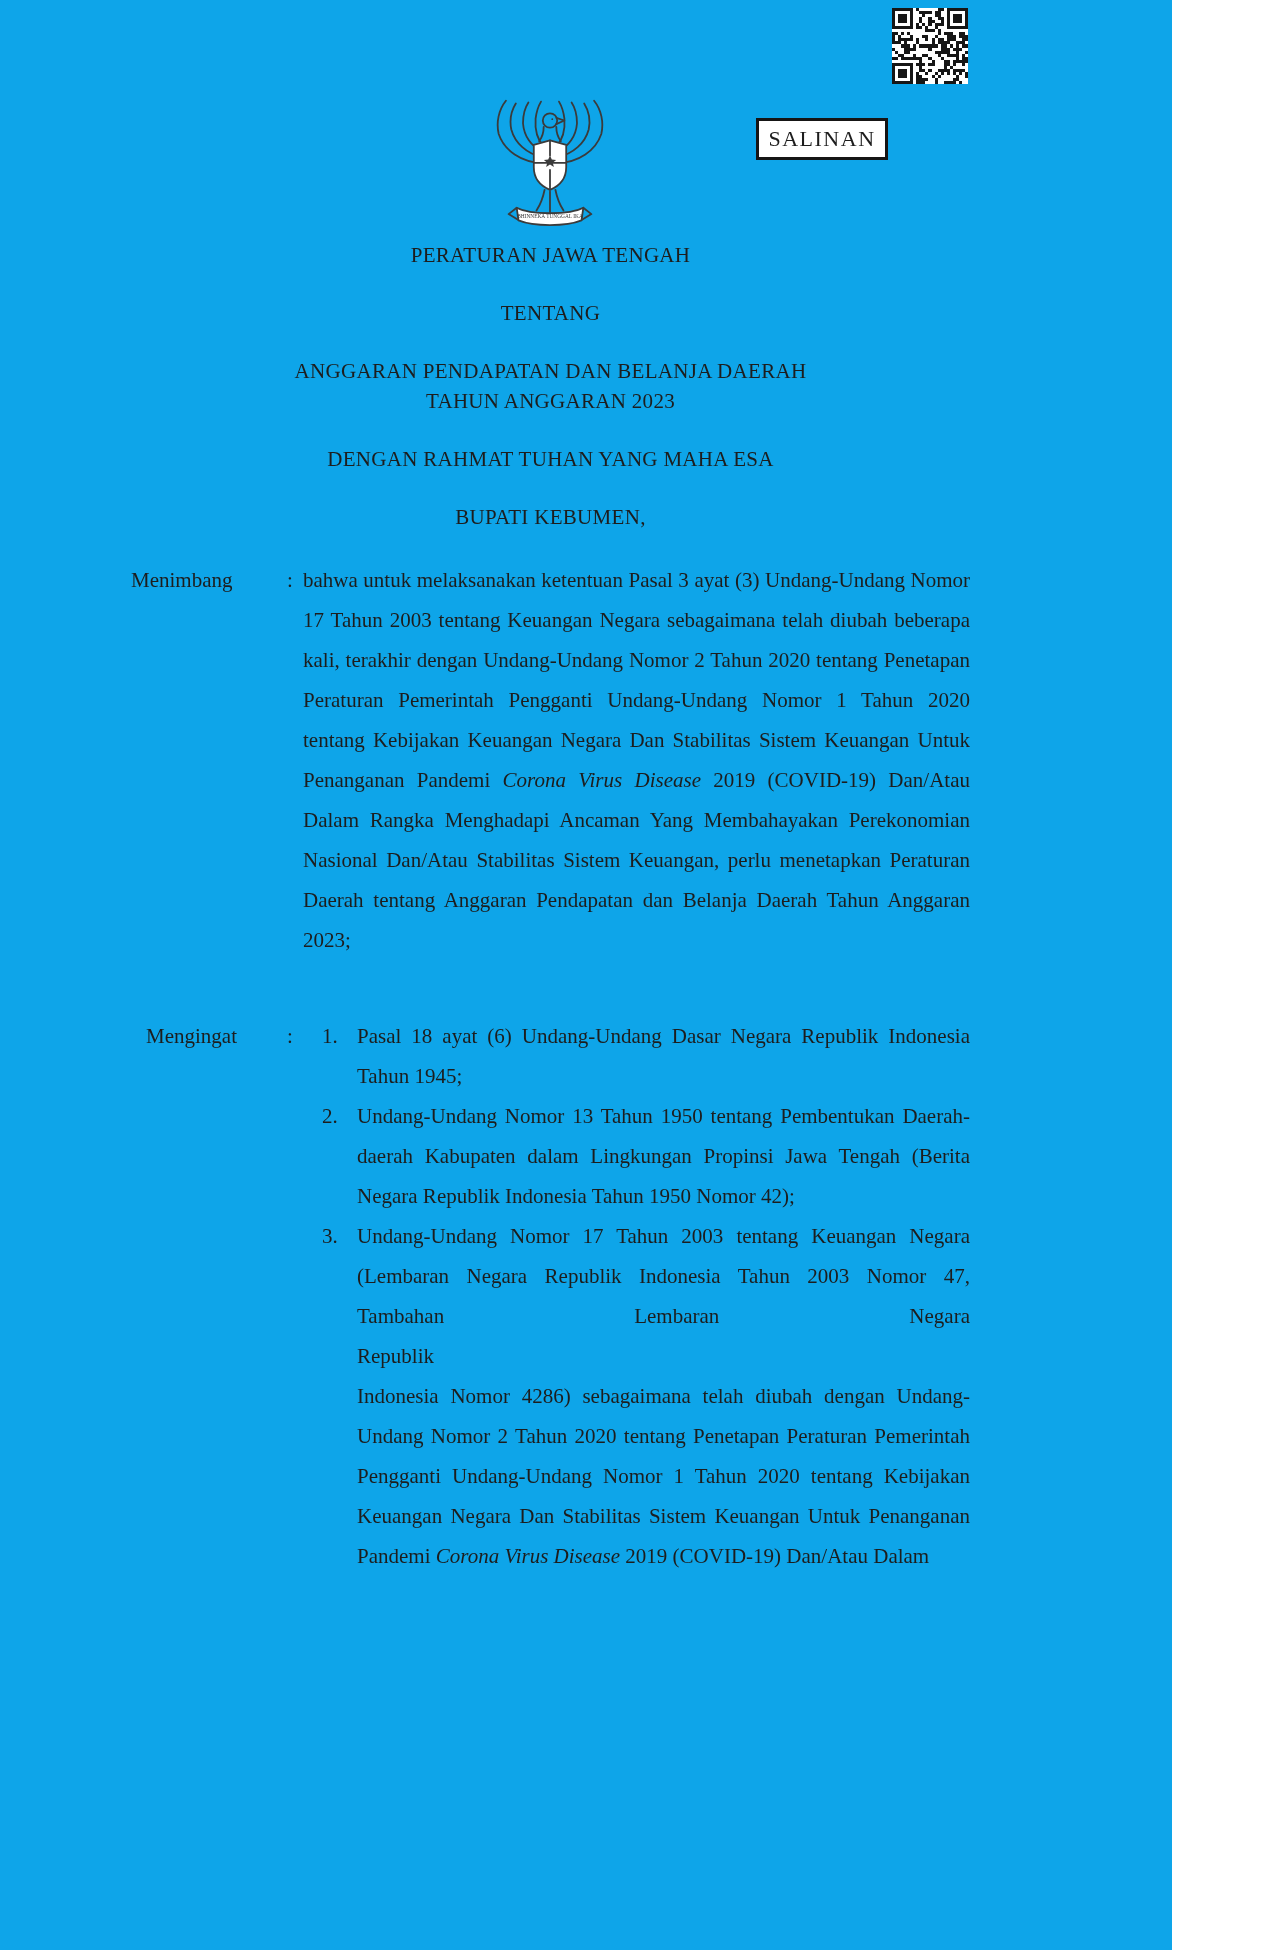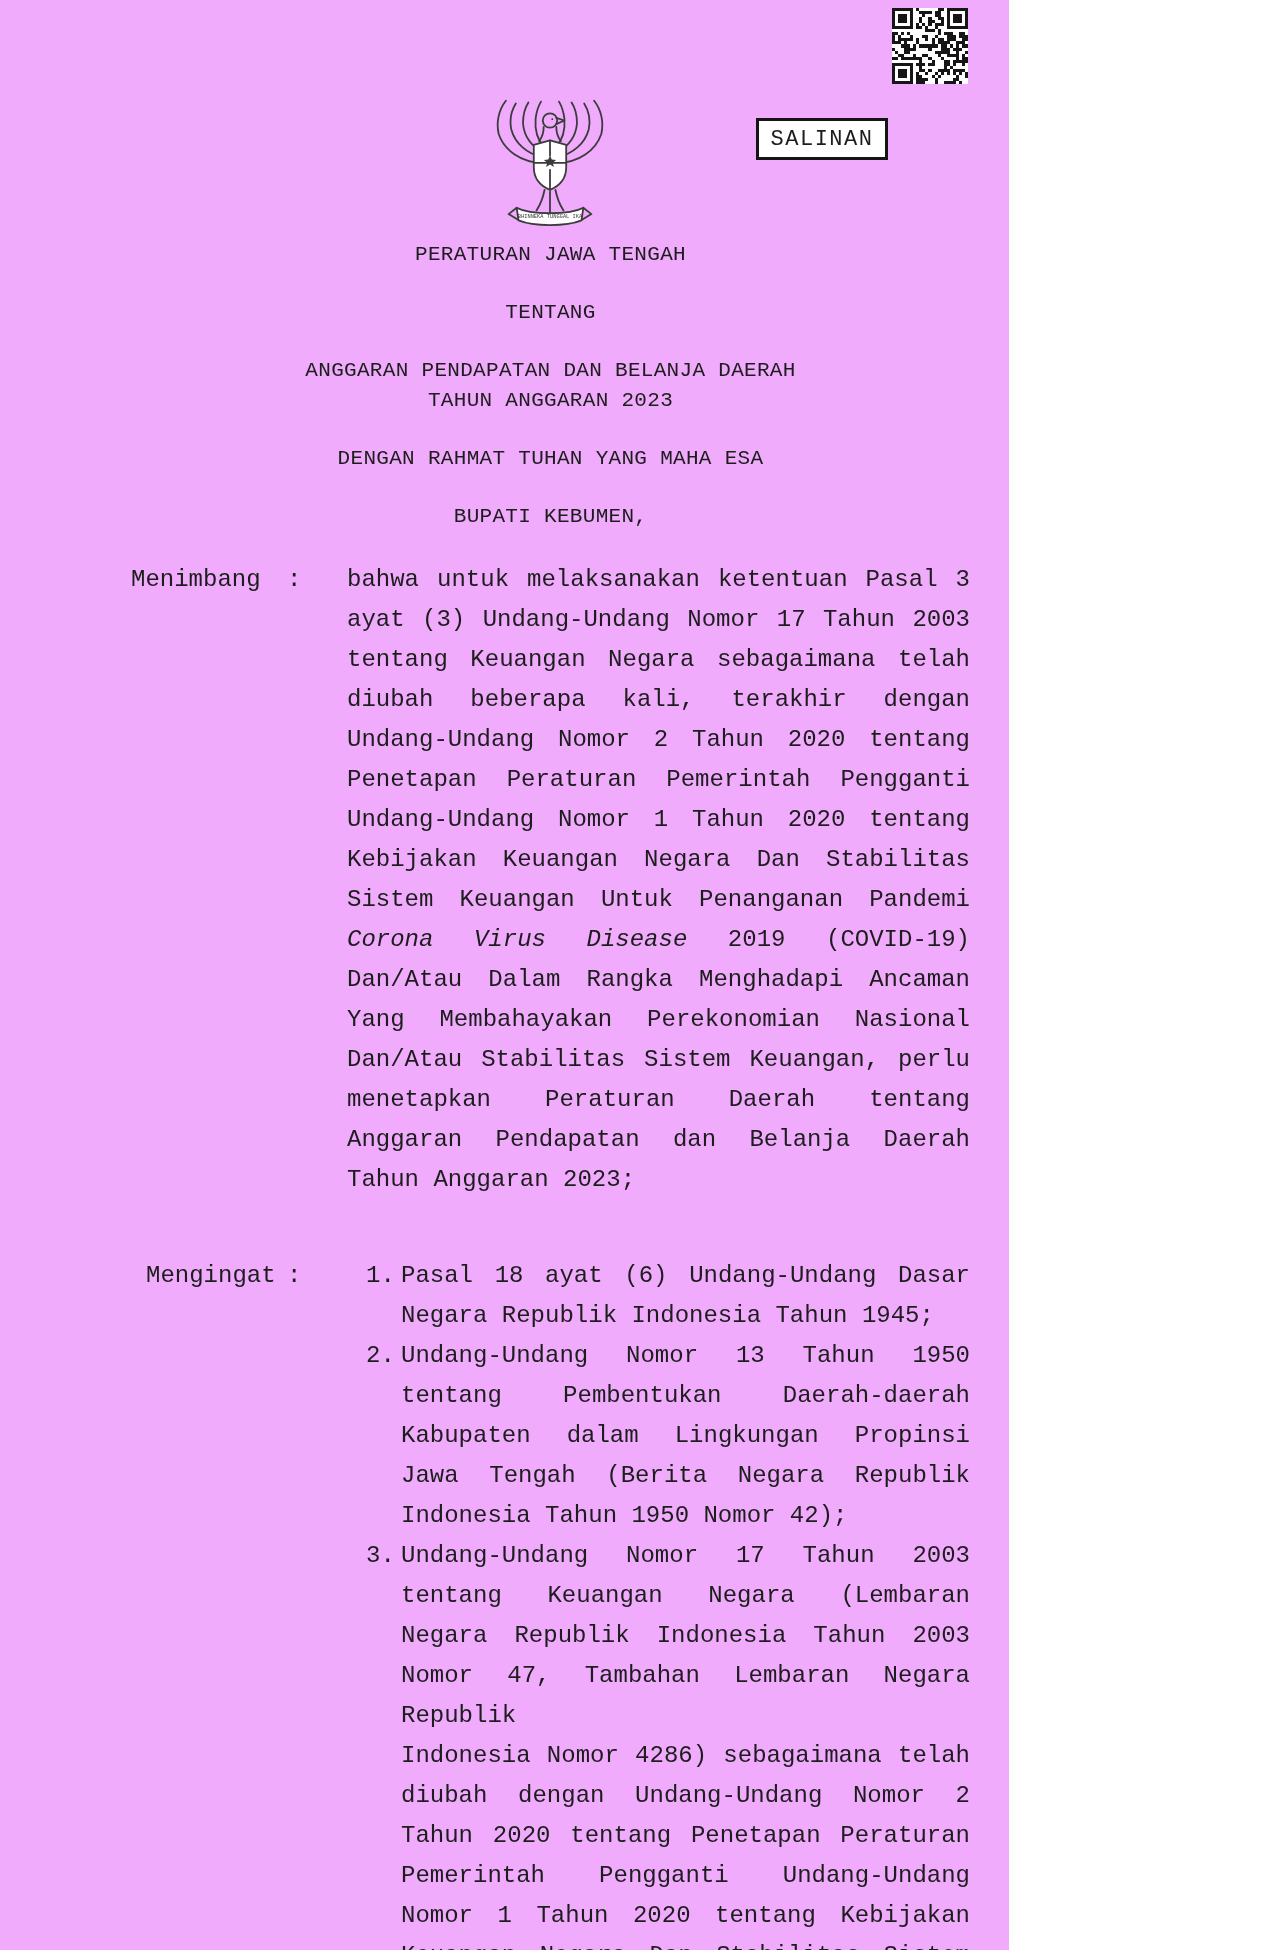--- a/index.html
+++ b/index.html
@@ -1,43 +1,43 @@
 <!DOCTYPE html>
 <html><head>
 <meta charset="utf-8">
 <style>
   * { margin:0; padding:0; box-sizing:border-box; }
   html,body { background:#ffffff; }
   .page {
-    position:relative; width:1009px; height:1950px; background:#f0abfc;
+    position:relative; width:1172px; height:1950px; background:#0ea5e9;
     overflow:hidden; color:#1d1d1d;
-    font-family:Liberation Mono, monospace;
+    font-family:Liberation Serif, serif;
   }
   
   .qr { position:absolute; top:8px; left:888px; width:84px; height:76px; }
   .qr svg { width:100%; height:100%; display:block; }
   
   .stamp {
     position:absolute; top:118px; left:756px; width:132px; height:42px;
     border:3px solid #151515; display:flex; align-items:center; justify-content:center;
     background:#fff;
   }
   .stamp span { font-size:22px; letter-spacing:1.5px; }
   
   .content { position:absolute; left:131px; top:0; width:839px; }
   .emblem-wrap { width:128px; margin:90px auto 8px auto; }
   .emblem-wrap svg { display:block; }
   .hblock { margin-bottom:28px; }
   .h { text-align:center; font-size:21px; line-height:30px; letter-spacing:0.3px; }
   
-  .clause { display:flex; font-size:24px; line-height:40px;justify-content:center; }
+  .clause { display:flex; font-size:21px; line-height:40px;justify-content:center; }
   .clause-label { flex:0 0 156px; width:156px; }
   .clause-label.indented { padding-left:15px; }
   .clause-colon { flex:0 0 16px; width:16px; }
-  .clause-body { flex:1; min-width:0;margin-left:44px; }
+  .clause-body { flex:1; min-width:0; }
   .mengingat { margin-top:56px; }
   p.just { text-align:justify; }
   p.force-just { text-align:justify; text-align-last:justify; }
   .num-item { display:flex; }
   .num { flex:0 0 54px; width:54px; padding-left:19px; }
   .itxt { flex:1; min-width:0; }
   em { font-style:italic; }
 </style>
 </head>
 <body>

